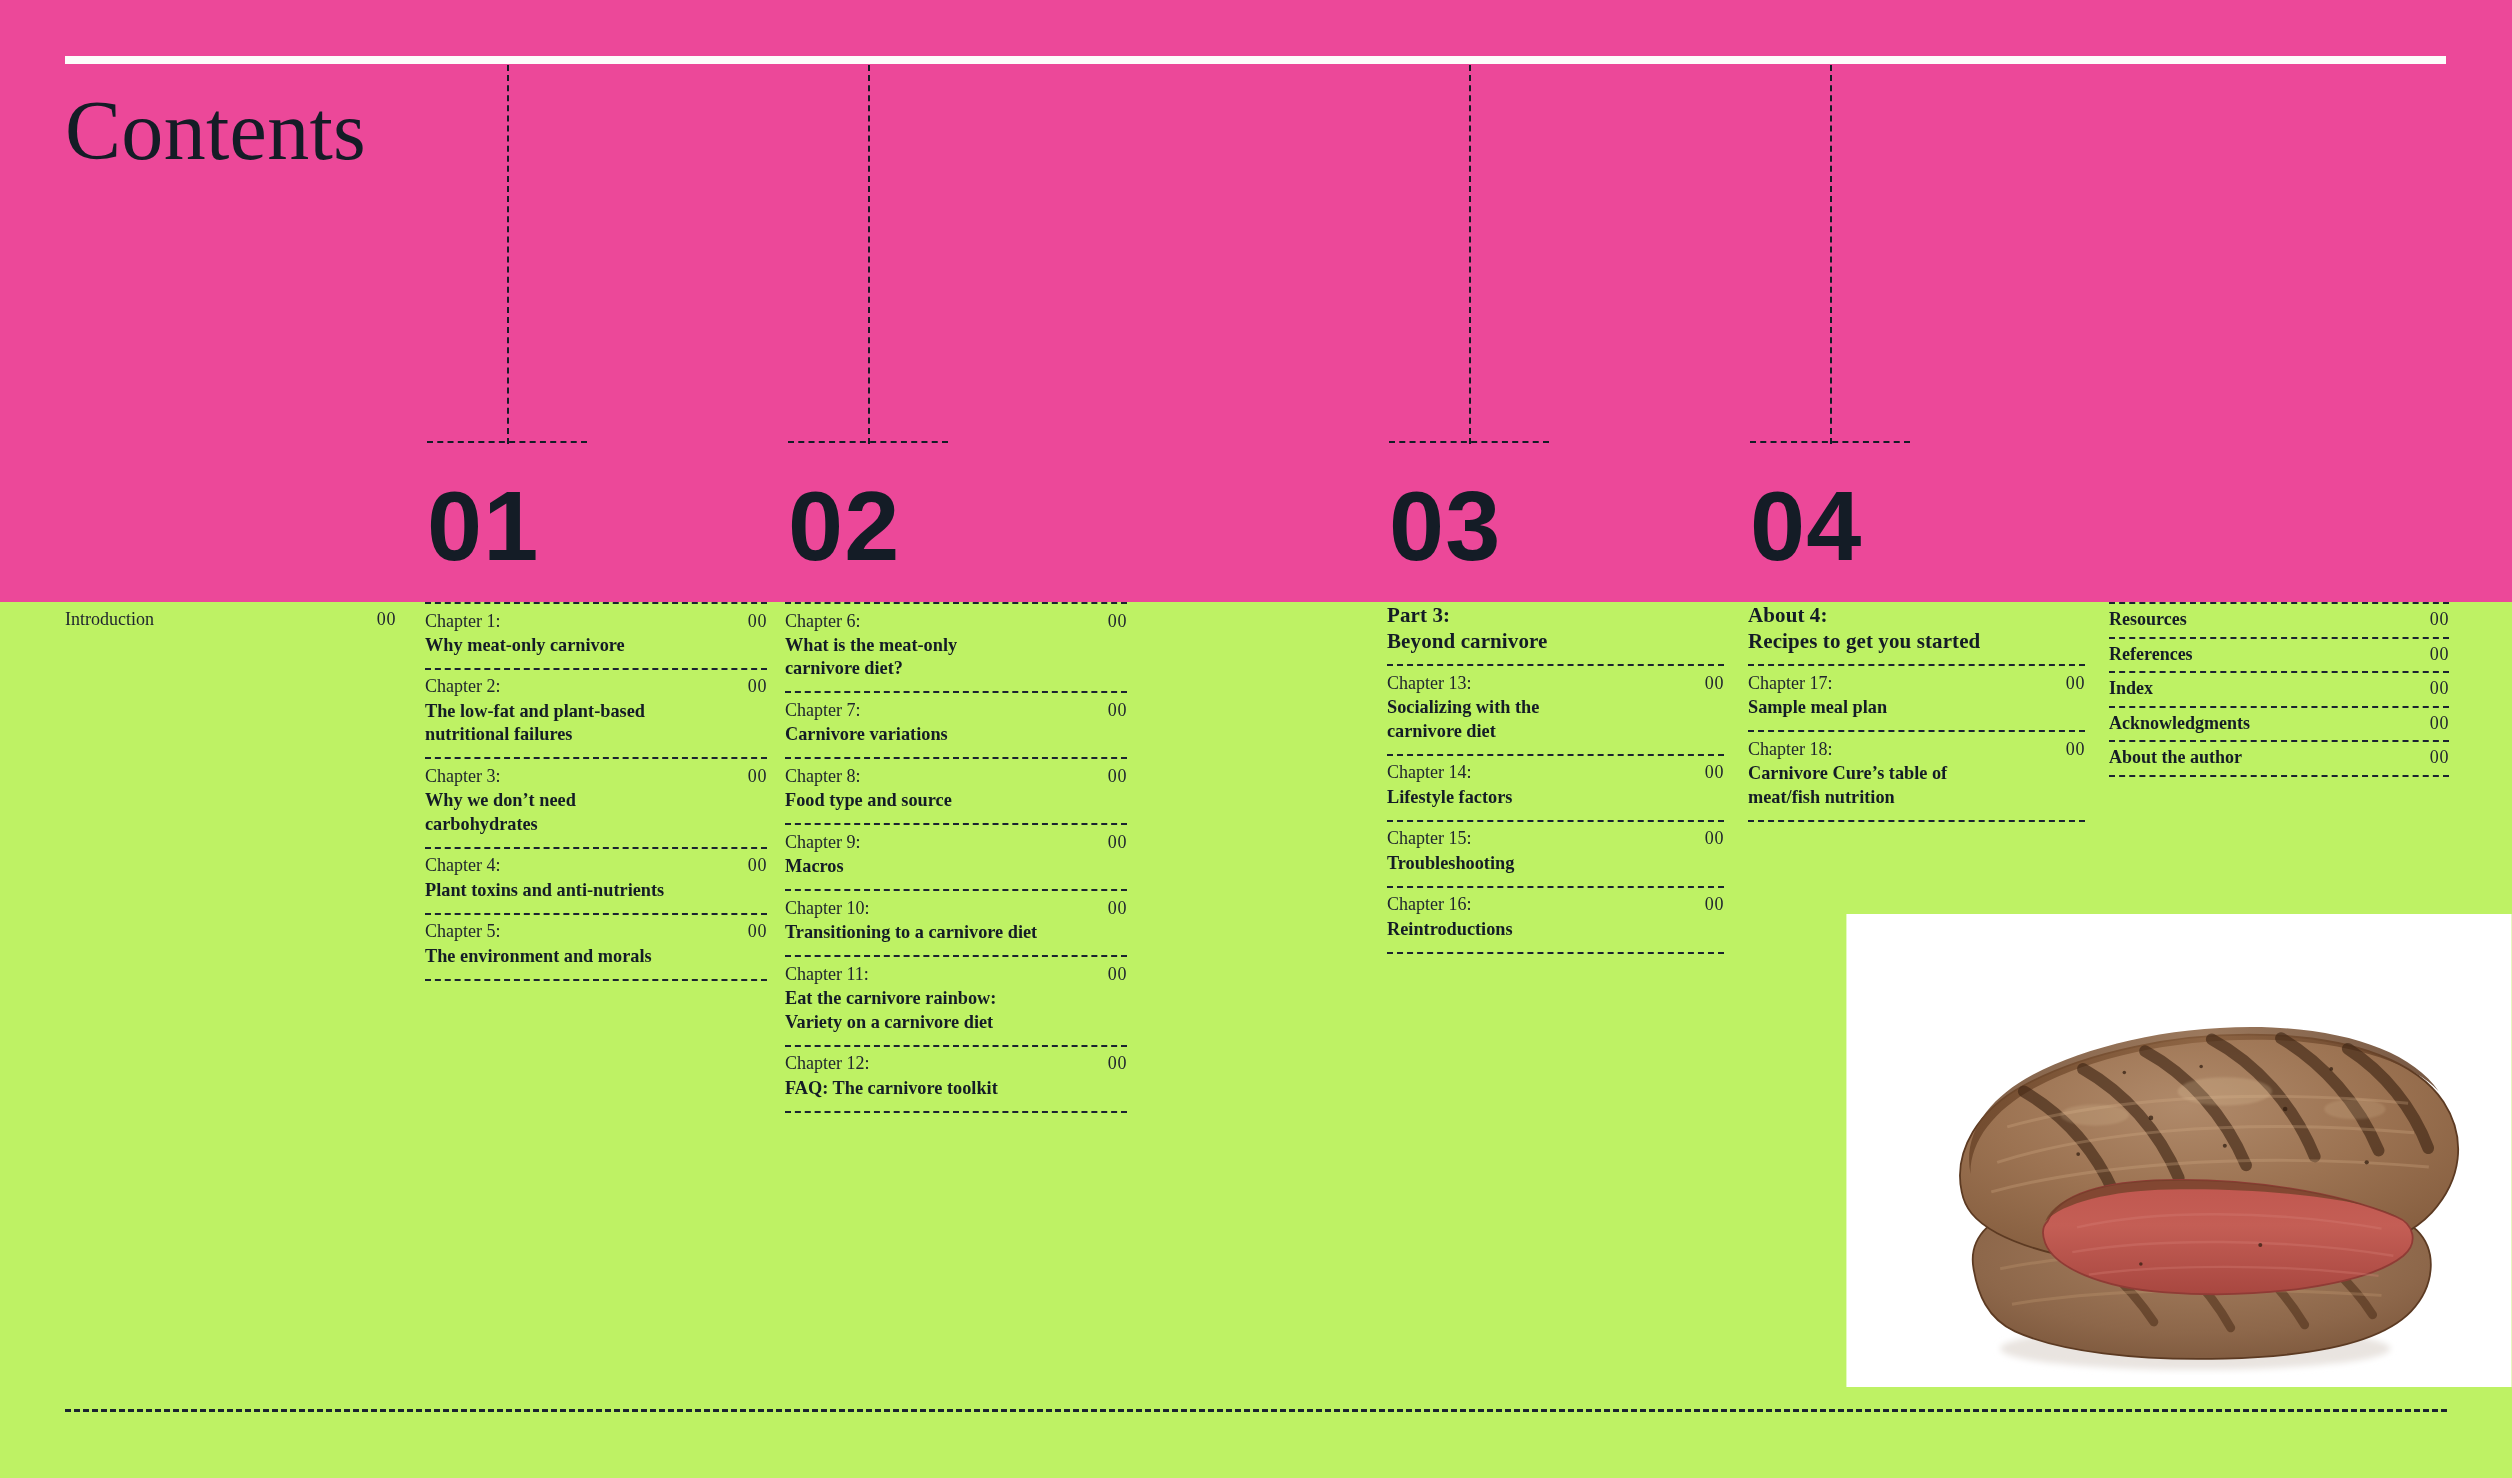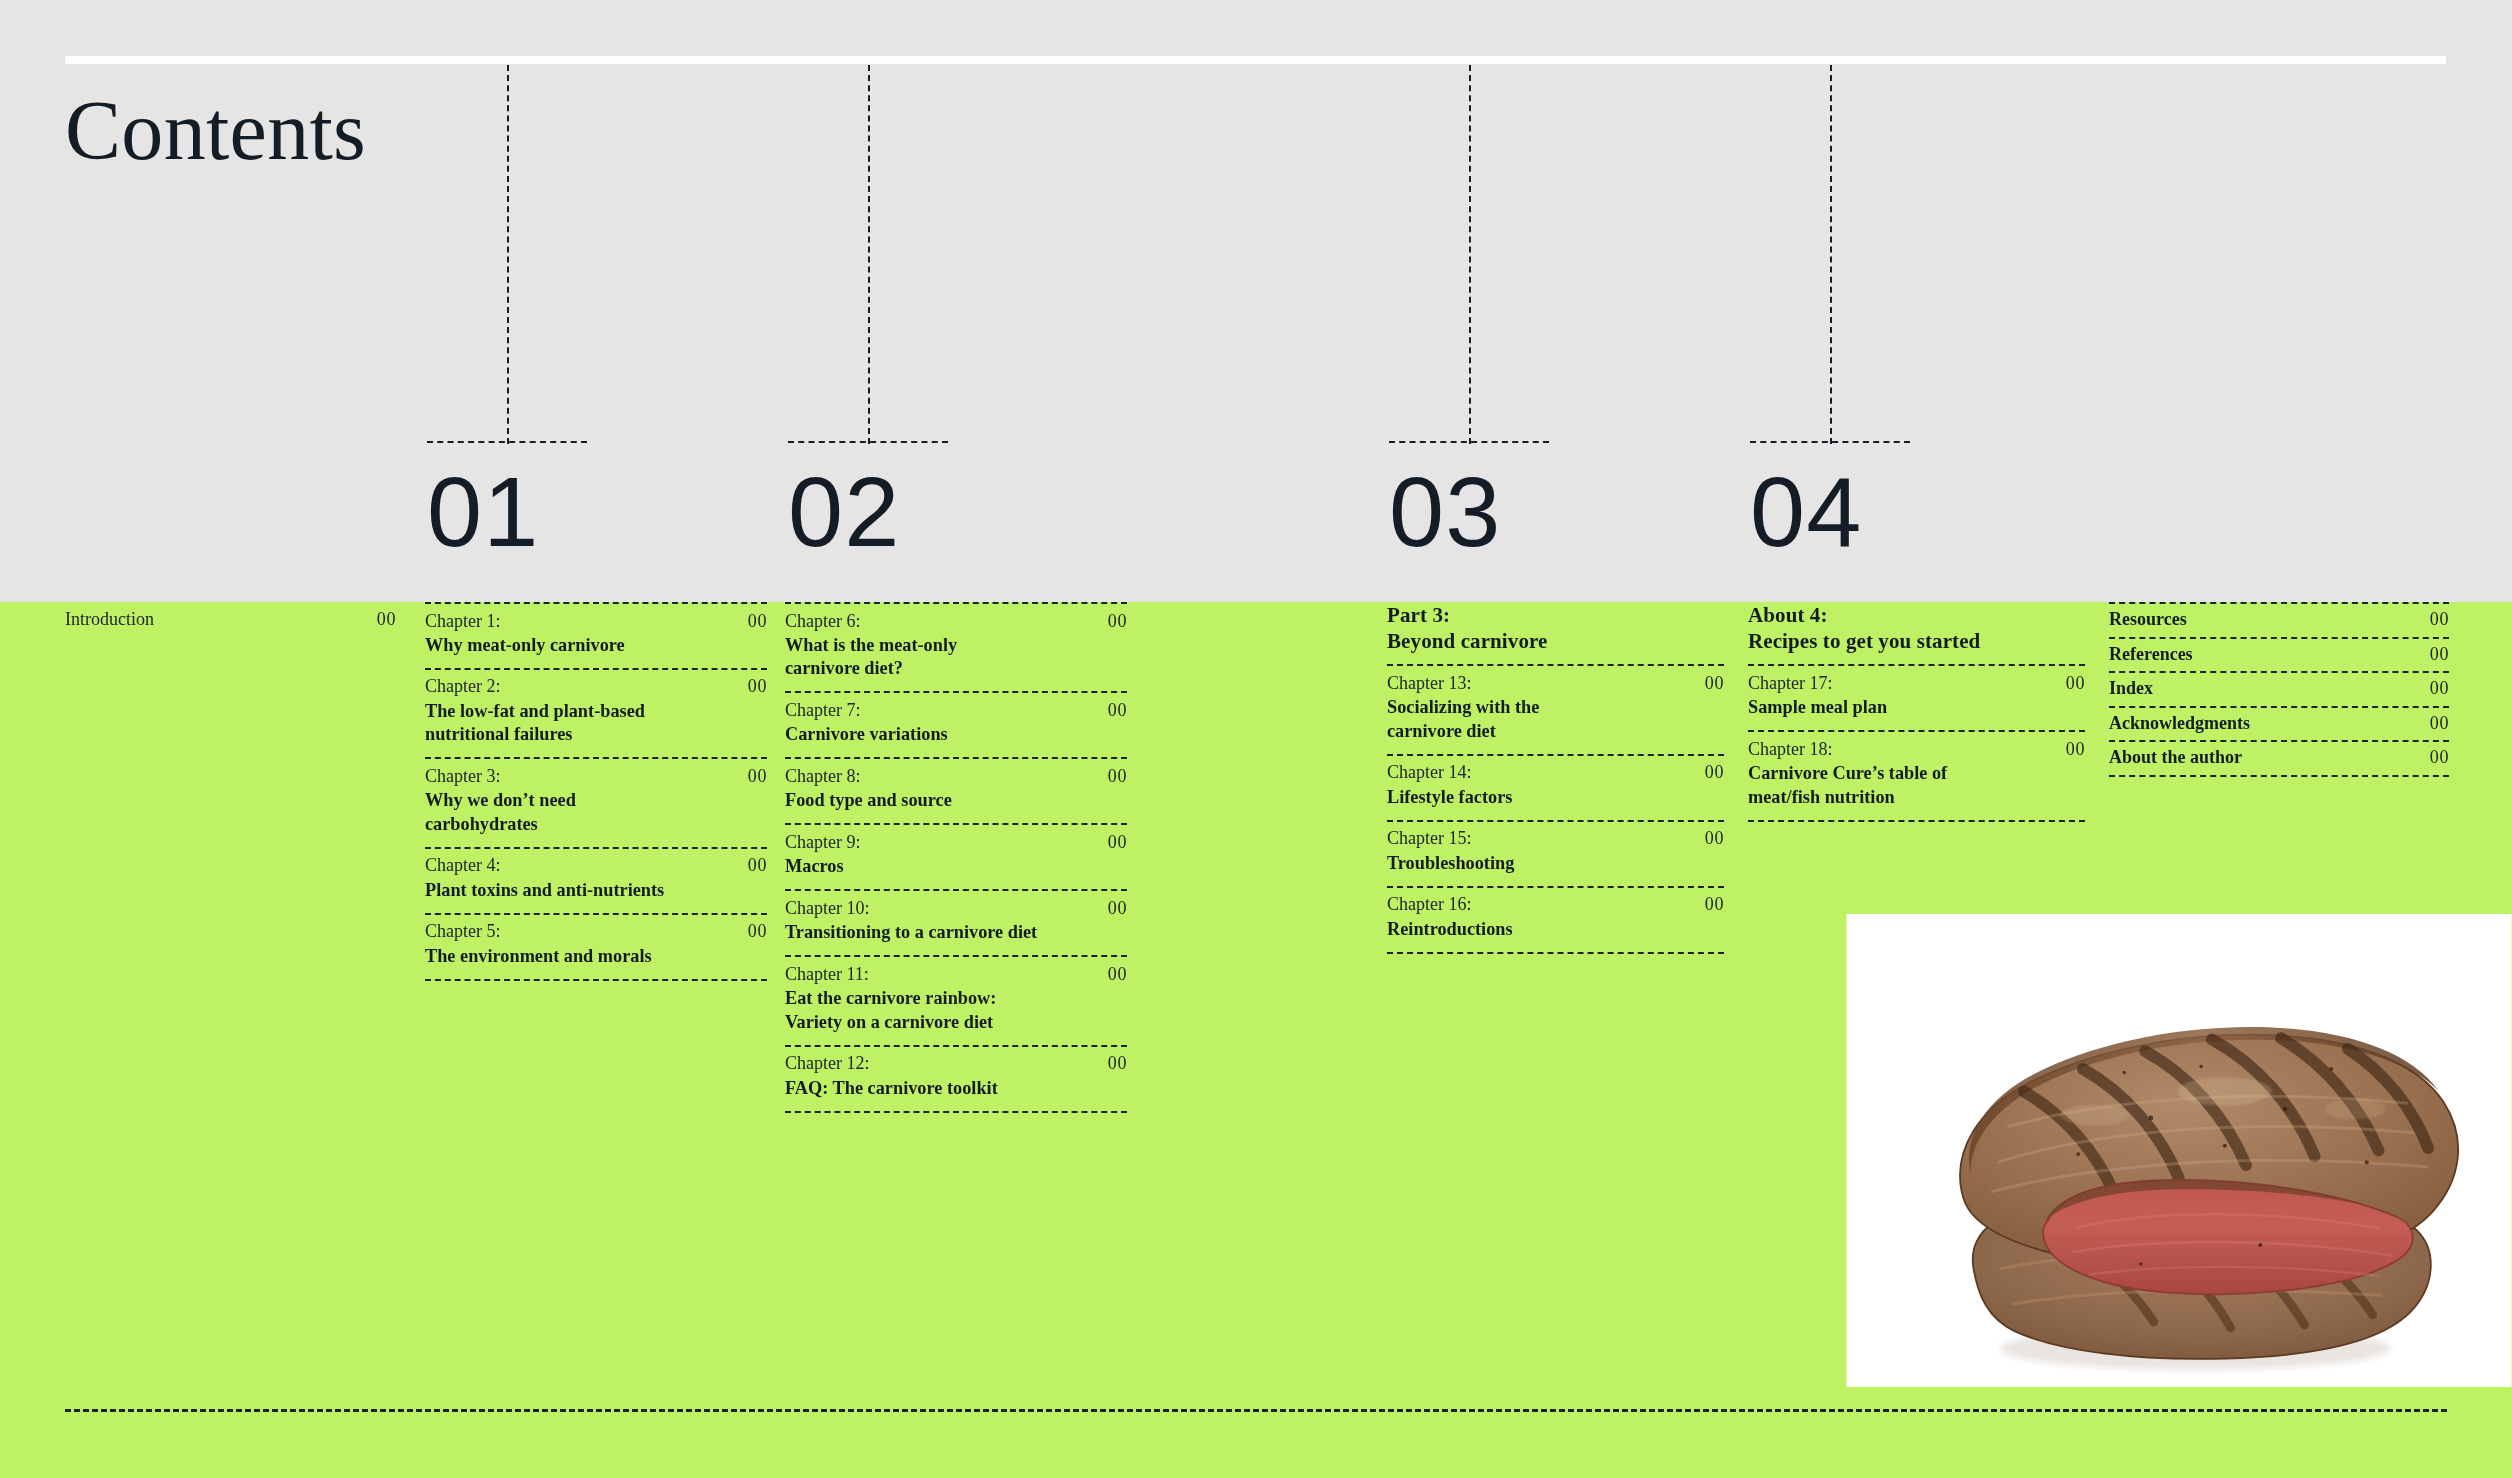--- a/index.html
+++ b/index.html
@@ -9,21 +9,21 @@
     background:#ffffff;
     font-family:"Liberation Serif", serif;
     color:#141c26;
     position:relative;
     overflow:hidden;
   }
 
   
   #banner {
     position:absolute; left:0; top:0; width:2512px; height:602px;
-    background:#e5e5e5;
+    background:#ec4899;
   }
   #banner-rule {
     position:absolute; left:65px; top:56px; width:2381px; height:8.3px;
     background:#fdfdfb;
   }
   #contents-title {
     position:absolute; left:65px; top:89px;
     font-size:84px; line-height:1.0; font-weight:400;
     letter-spacing:0.3px; color:#141c26;
     font-family:"Liberation Serif", serif;
@@ -32,22 +32,22 @@
   
   .vconnect {
     position:absolute; top:65px; width:0; height:379px;
     border-left:2.4px dashed #141c26;
   }
   .hconnect {
     position:absolute; top:441px; width:160px; height:0;
     border-top:2.4px dashed #141c26;
   }
   .bignum {
-    position:absolute; top:462px;
-    font-size:99px; line-height:1; font-weight:400;
+    position:absolute; top:476px;
+    font-size:99px; line-height:1; font-weight:700;
     font-family:"Liberation Sans", sans-serif;
     color:#141c26; letter-spacing:1.2px;
   }
 
   
   #sheet {
     position:absolute; left:0; top:602px;
     width:2512px; height:876px;
     background:#bef264;
   }

